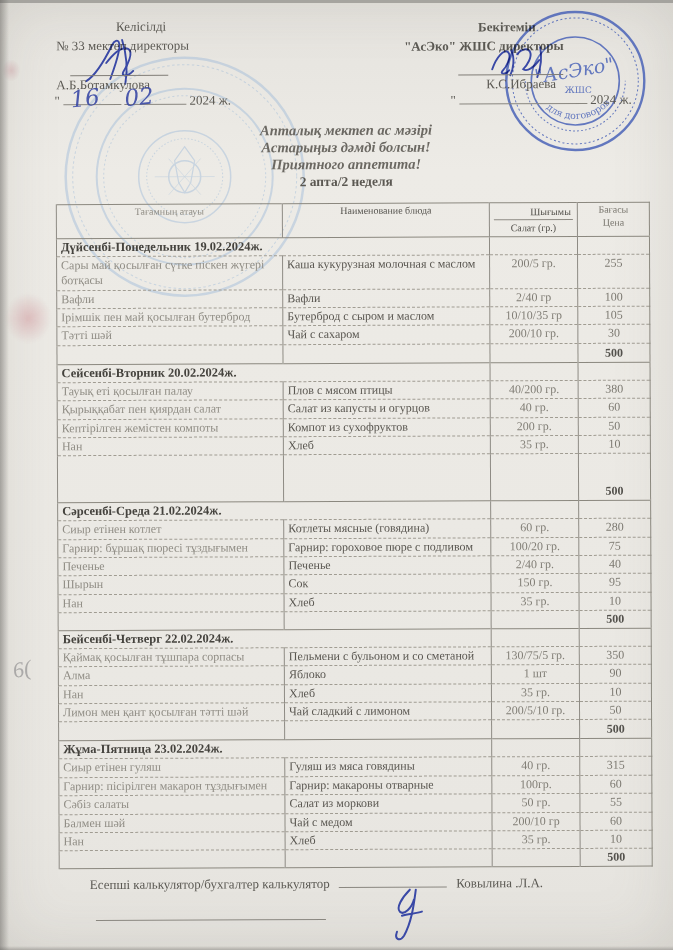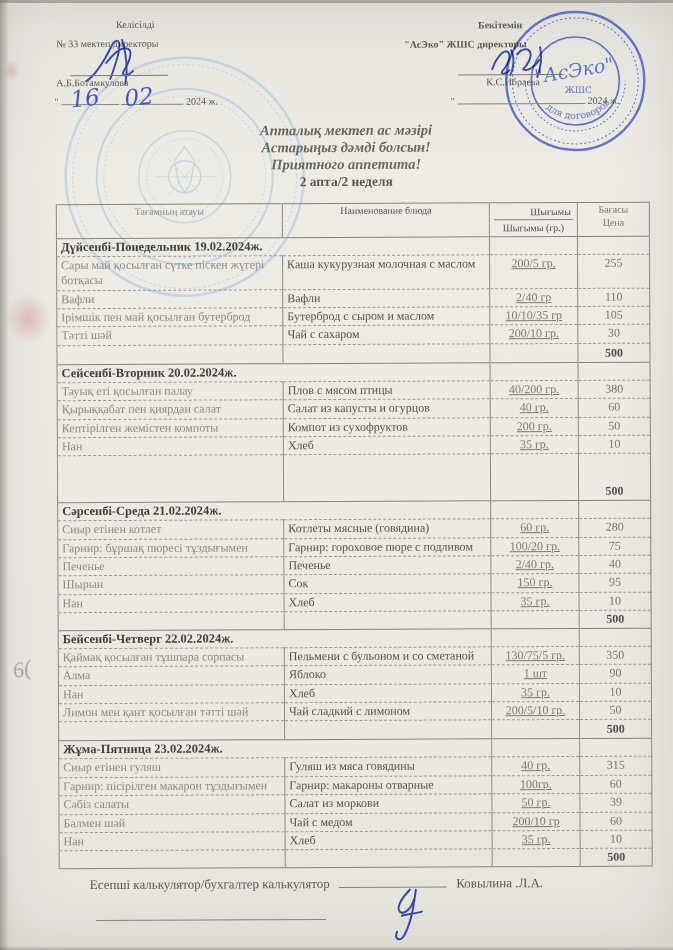--- a/index.html
+++ b/index.html
@@ -9,21 +9,21 @@
          background:linear-gradient(180deg,#e5e3de 0%,#edebe6 18%,#ebe9e4 55%,#e9e7e2 85%,#e4e2dd 100%);
          box-shadow:inset 0 0 60px rgba(120,115,105,.18);}
   .edge-top{position:absolute;top:0;left:0;width:673px;height:3px;background:#8f8d89;opacity:.7;}
   .edge-left{position:absolute;top:0;left:0;width:9px;height:950px;
              background:linear-gradient(90deg,rgba(90,88,84,.45),rgba(90,88,84,0));}
   .edge-bottom{position:absolute;bottom:0;left:0;width:673px;height:4px;
              background:linear-gradient(0deg,rgba(90,88,84,.35),rgba(90,88,84,0));}
   .content{position:absolute;inset:0;transform:rotate(-0.25deg);color:#52504b;}
 
   
-  .hdr-txt{position:absolute;font-size:10px;color:#5b5953;white-space:nowrap;}
+  .hdr-txt{position:absolute;font-size:13px;color:#5b5953;white-space:nowrap;}
   .rule{position:absolute;border-top:1px solid #807d77;height:0;}
   .blank{display:inline-block;border-bottom:1px solid #8a8780;height:11px;vertical-align:baseline;}
   .hand{position:absolute;color:#3a49a6;font-size:23px;font-style:italic;
         font-family:"DejaVu Serif",serif;transform:rotate(-5deg);opacity:.9;}
 
   
   .titleblock{position:absolute;left:22px;top:122px;width:651px;text-align:center;}
   .titleblock .t{font-style:italic;font-weight:bold;font-size:14.5px;color:#6b6862;line-height:17px;}
   .titleblock .t4{font-style:normal;font-weight:bold;font-size:13.5px;color:#5b5852;line-height:18px;}
 
@@ -37,21 +37,21 @@
   th.h1{color:#8f8c84;vertical-align:middle;}
   th.h2{color:#55534e;vertical-align:middle;border-radius:13px;}
   th.h3{padding:0;color:#504e49;}
   th.h4{color:#7b7870;vertical-align:middle;line-height:1.25;}
   .h3a{border-bottom:1px solid #8e8b84;padding:2px 2px;text-align:right;}
   .h3b{padding:2px 2px;}
   tr.day-row td{border-top:1px solid #8b887f;font-weight:bold;color:#45433e;font-size:12.5px;height:15px;}
   tr.item-row td{line-height:1.28;}
   tr.item-row td.c0{color:#908d85;vertical-align:bottom;}
   tr.item-row td.c1{color:#5a5751;}
-  tr.item-row td.c2{color:#817e76;text-align:center;text-decoration:underline;}
+  tr.item-row td.c2{color:#817e76;text-align:center;}
   tr.item-row td.c3{color:#7c7971;text-align:center;}
   tr.total-row td{color:#53514c;font-weight:600;text-align:center;vertical-align:bottom;margin-left:6px;}
   tr.total-d0 td{height:16px;}
   tr.total-d1 td{height:44px;}
   tr.total-d2 td{height:12px;}
   tr.total-d3 td{height:16px;}
   tr.total-d4 td{height:11px;}
 
   
   .foot{position:absolute;font-size:13px;color:#5b5953;white-space:nowrap;}
@@ -157,21 +157,21 @@
           <col style="width:207px">
           <col style="width:88px">
           <col style="width:72px">
         </colgroup>
       <thead>
         <tr>
           <th class="h1">Тағамның атауы</th>
           <th class="h2">Наименование блюда</th>
           <th class="h3">
             <div class="h3a">Шығымы</div>
-            <div class="h3b">Шығымы (гр.)</div>
+            <div class="h3b">Салат (гр.)</div>
           </th>
           <th class="h4">
             <div>Бағасы</div>
             <div>Цена</div>
           </th>
         </tr>
       </thead>
       <tbody>
           <tr class="day-row">
             <td class="" colspan="2">Дүйсенбі-Понедельник 19.02.2024ж.</td>
@@ -181,21 +181,21 @@
           <tr class="item-row">
             <td class="c0">Сары май қосылған сүтке піскен жүгері ботқасы</td>
             <td class="c1">Каша кукурузная молочная с маслом</td>
             <td class="c2">200/5 гр.</td>
             <td class="c3">255</td>
           </tr>
           <tr class="item-row">
             <td class="c0">Вафли</td>
             <td class="c1">Вафли</td>
             <td class="c2">2/40 гр</td>
-            <td class="c3">110</td>
+            <td class="c3">100</td>
           </tr>
           <tr class="item-row">
             <td class="c0">Ірімшік пен май қосылған бутерброд</td>
             <td class="c1">Бутерброд с сыром и маслом</td>
             <td class="c2">10/10/35 гр</td>
             <td class="c3">105</td>
           </tr>
           <tr class="item-row">
             <td class="c0">Тәтті шәй</td>
             <td class="c1">Чай с сахаром</td>
@@ -333,21 +333,21 @@
           <tr class="item-row">
             <td class="c0">Гарнир: пісірілген макарон тұздығымен</td>
             <td class="c1">Гарнир: макароны отварные</td>
             <td class="c2">100гр.</td>
             <td class="c3">60</td>
           </tr>
           <tr class="item-row">
             <td class="c0">Сәбіз салаты</td>
             <td class="c1">Салат из моркови</td>
             <td class="c2">50 гр.</td>
-            <td class="c3">39</td>
+            <td class="c3">55</td>
           </tr>
           <tr class="item-row">
             <td class="c0">Балмен шәй</td>
             <td class="c1">Чай с медом</td>
             <td class="c2">200/10 гр</td>
             <td class="c3">60</td>
           </tr>
           <tr class="item-row">
             <td class="c0">Нан</td>
             <td class="c1">Хлеб</td>

